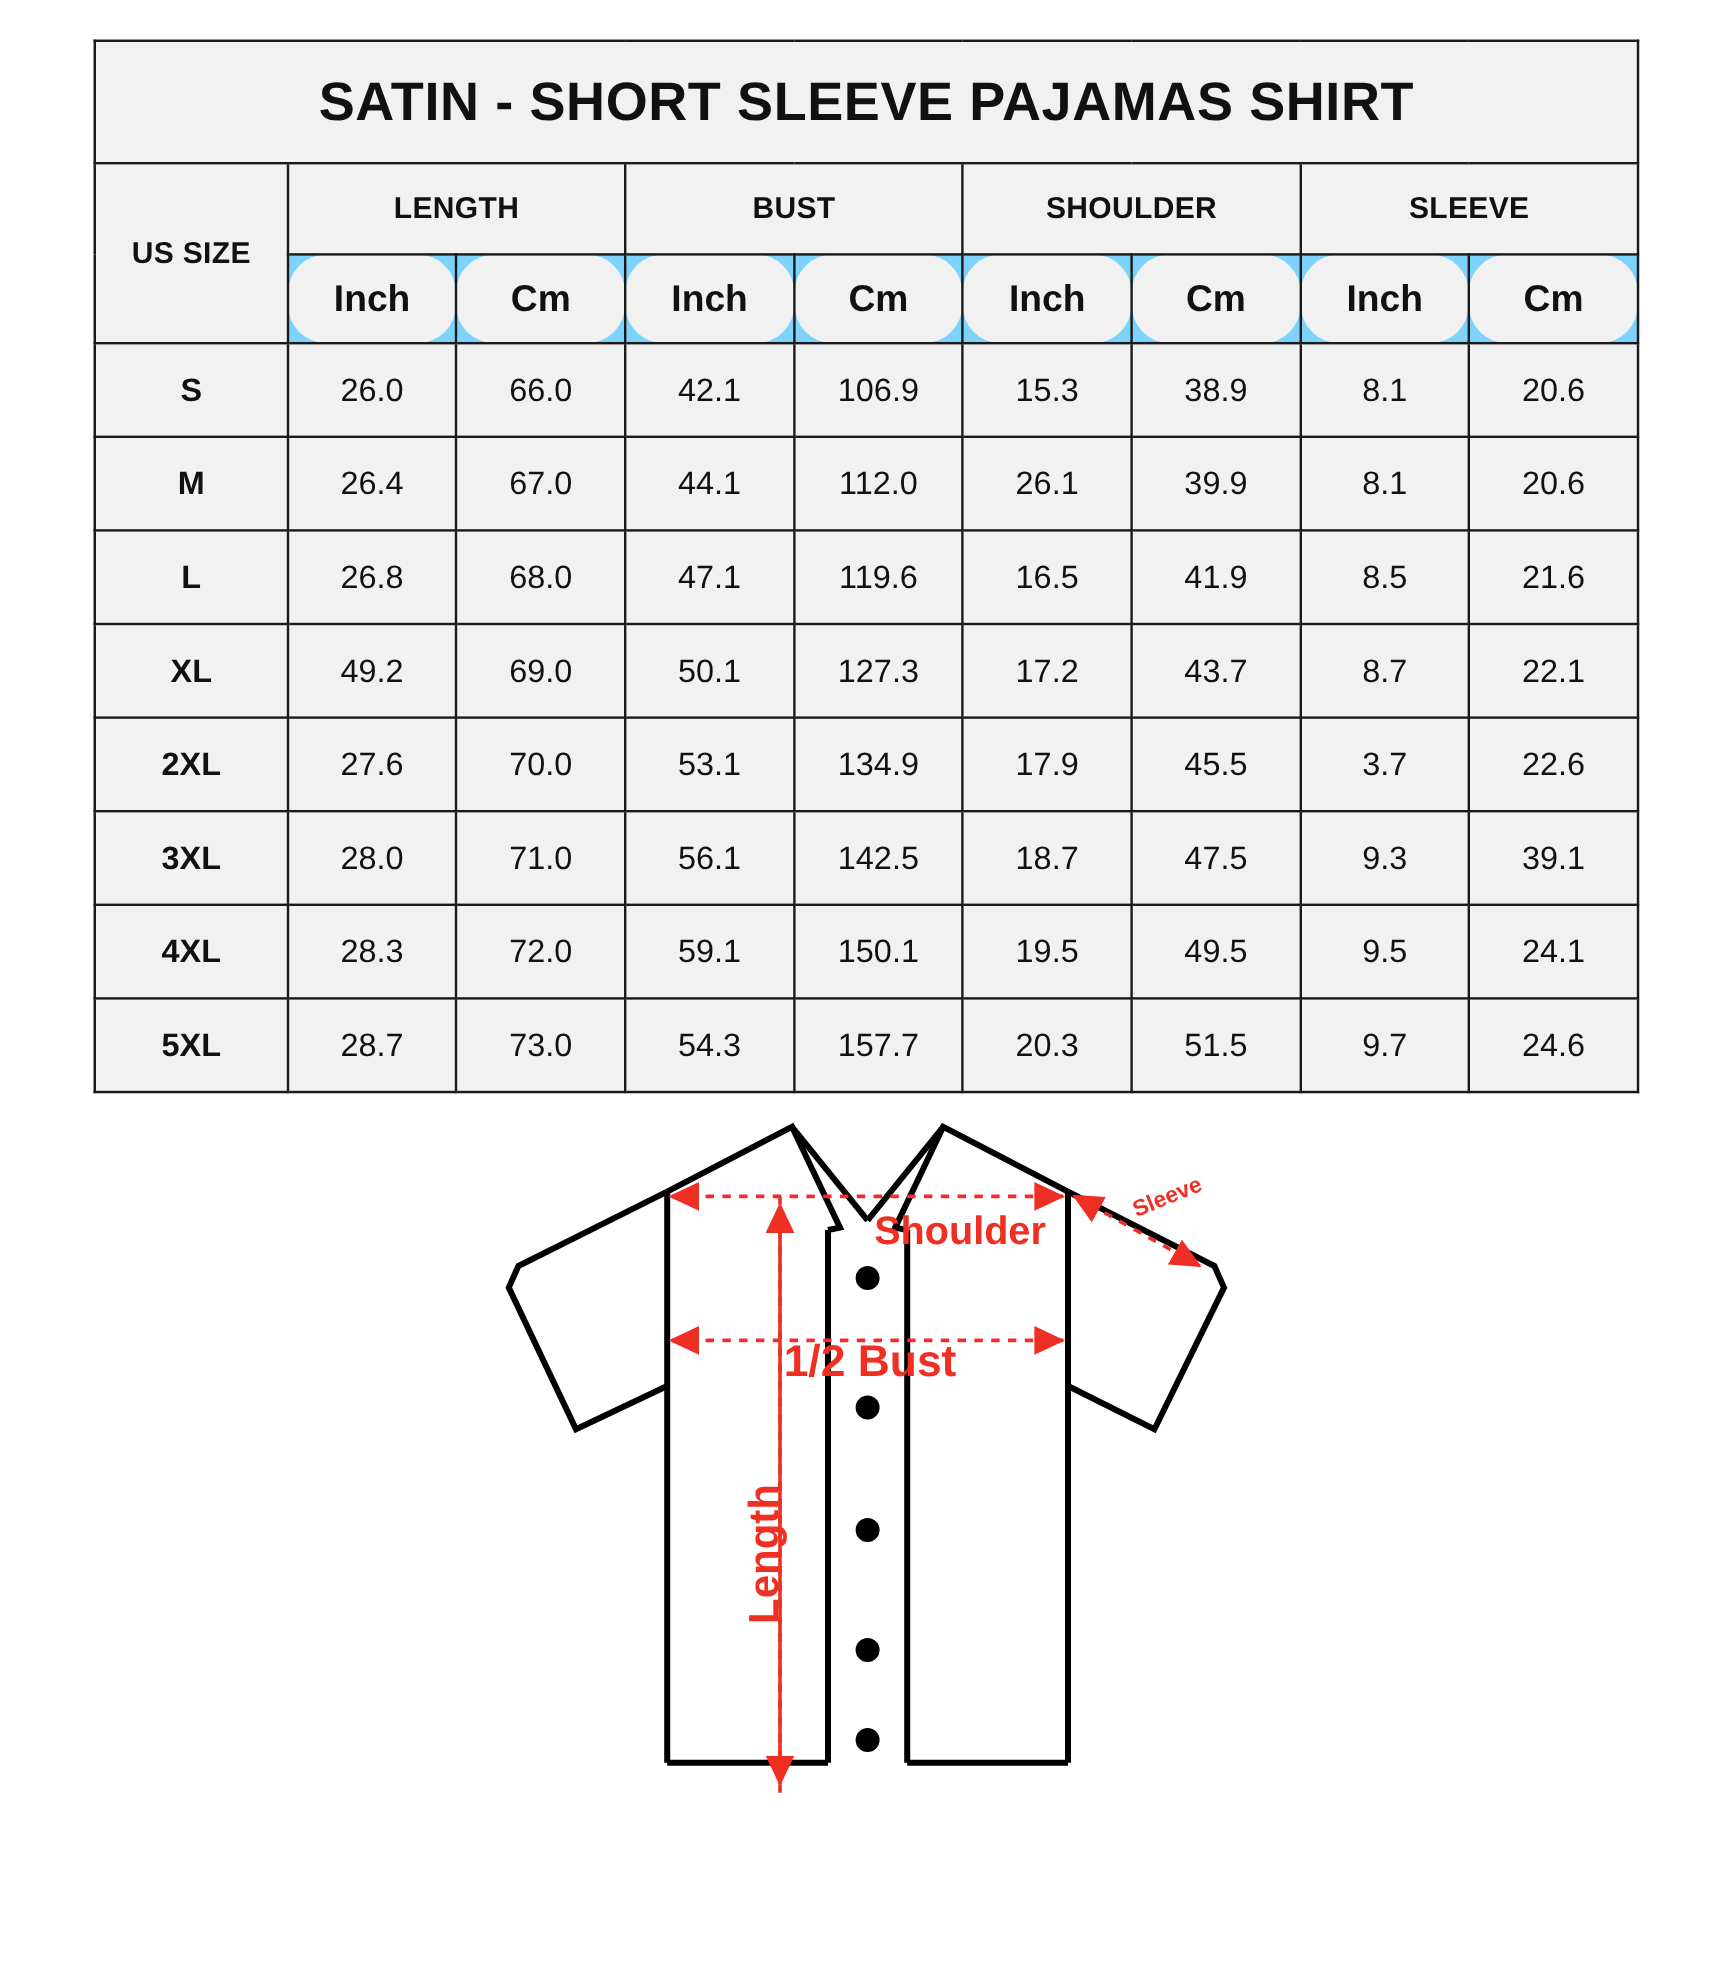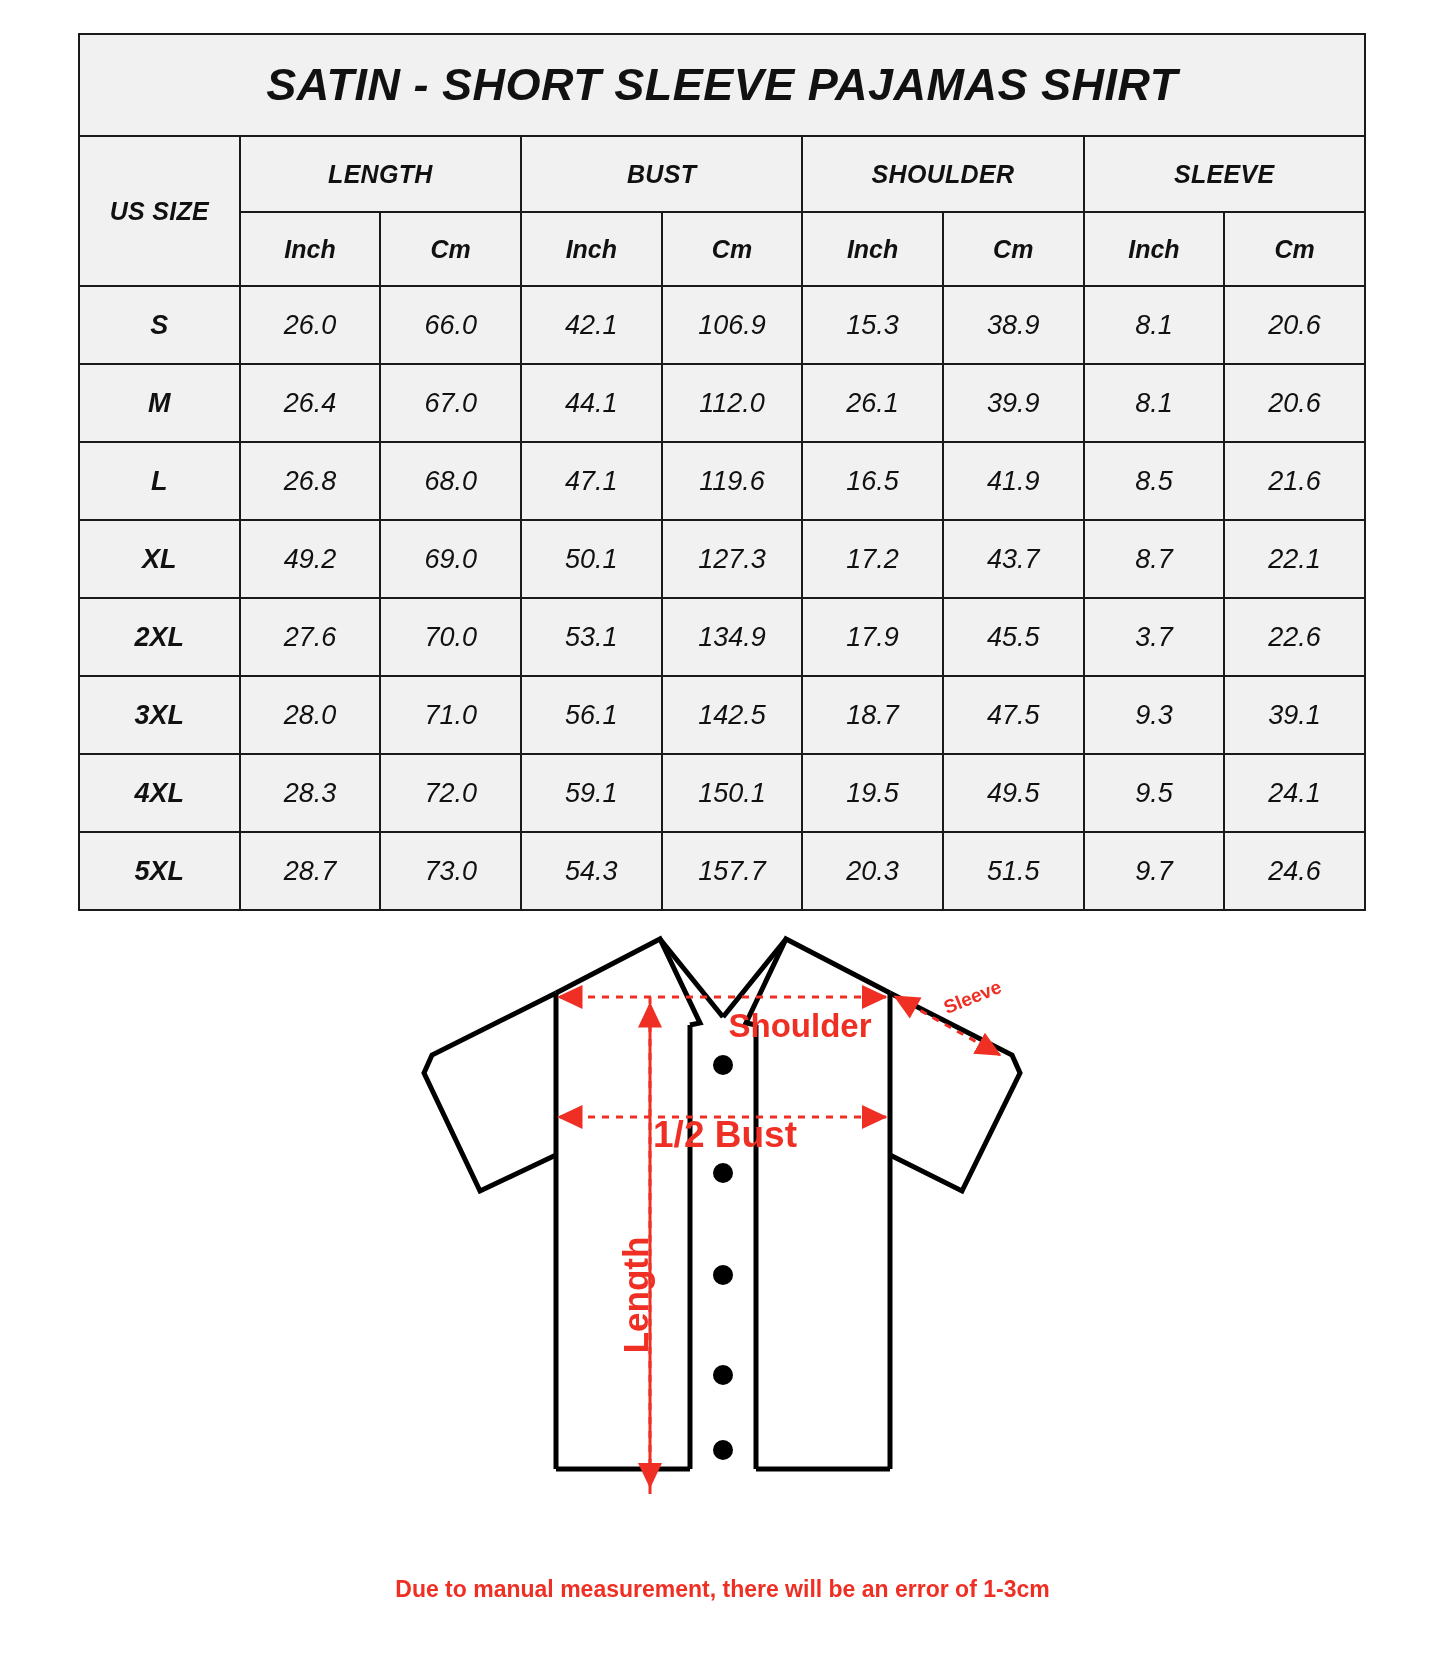--- a/index.html
+++ b/index.html
@@ -29,21 +29,20 @@
     left: 78px;
     top: 33px;
     width: 1288px;
   }
 
   table.size-table {
     border-collapse: collapse;
     width: 100%;
     table-layout: fixed;
     background: #7dd3fc;
-    font-style: italic;
   }
 
   table.size-table td,
   table.size-table th {
     border: 2px solid #1a1a1a;
     text-align: center;
     vertical-align: middle;
     background: #f1f1f1;
     font-weight: bold;
     color: #111111;
@@ -57,21 +56,22 @@
   }
 
   .grp-row td {
     height: 72px;
     font-size: 25px;
     letter-spacing: 0.3px;
   }
 
   .unit-row td {
     height: 70px;
-    font-size: 25px;
+    font-size: 31px;
+    border-radius: 32px;
   }
 
   .data-row td {
     height: 74px;
     font-size: 27px;
     font-weight: bold;
   }
 
   .data-row td.size-cell {
     font-size: 27px;
@@ -294,15 +294,14 @@
       <text x="800" y="132" fill="#ef2f24" font-family="'Liberation Sans', sans-serif" font-size="33" font-weight="bold" text-anchor="middle">Shoulder</text>
 
       <text x="975" y="98" fill="#ef2f24" font-family="'Liberation Sans', sans-serif" font-size="19" font-weight="bold" text-anchor="middle" transform="rotate(-22 975 98)">Sleeve</text>
 
       <text x="725" y="242" fill="#ef2f24" font-family="'Liberation Sans', sans-serif" font-size="37" font-weight="bold" text-anchor="middle">1/2 Bust</text>
 
       <text x="0" y="0" fill="#ef2f24" font-family="'Liberation Sans', sans-serif" font-size="35" font-weight="bold" text-anchor="middle" transform="translate(648,390) rotate(-90)">Length</text>
     </svg>
   </div>
 
-  <div class="note">Due to manual measurement, there will be an error of 1-3cm</div>
 
 </div>
 
 </body></html>

